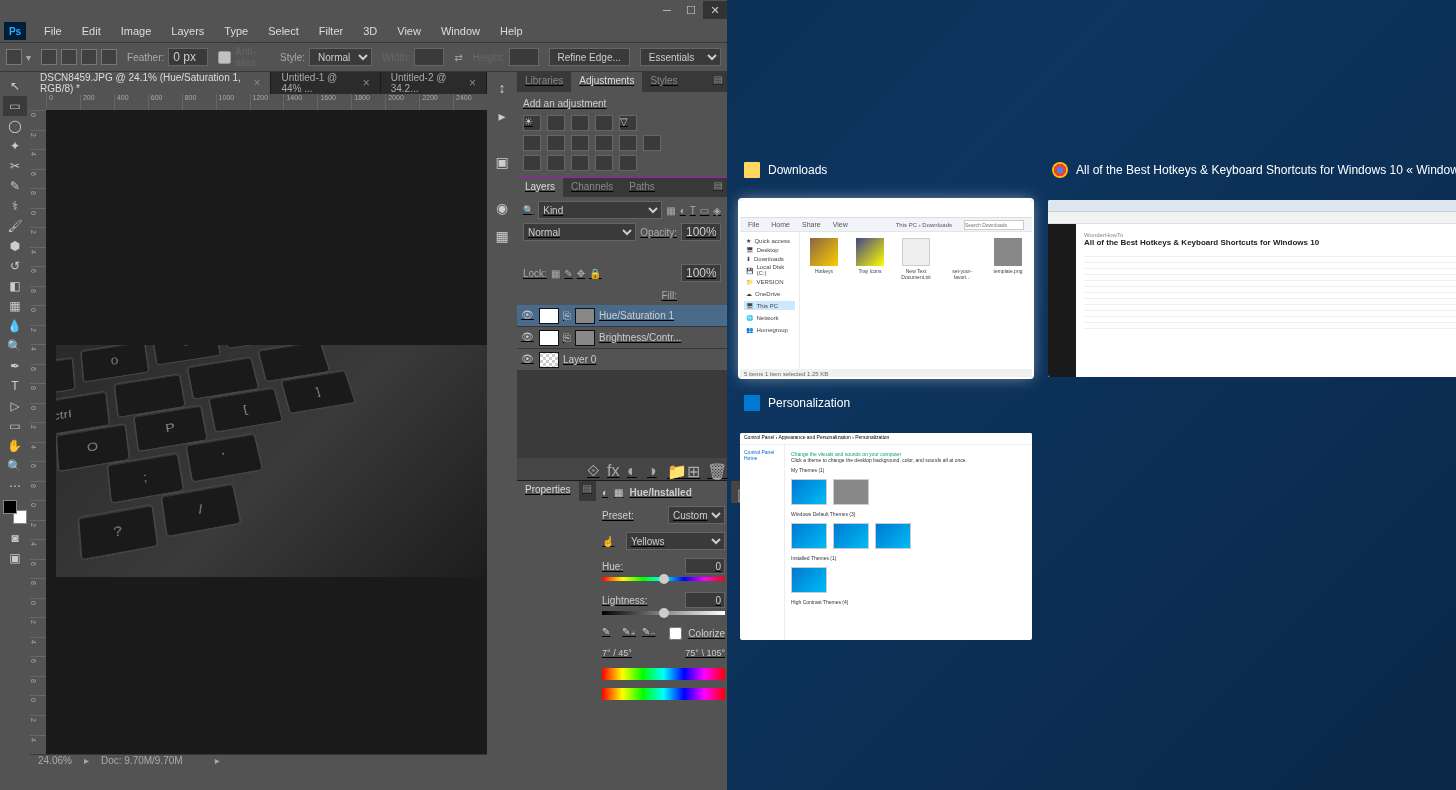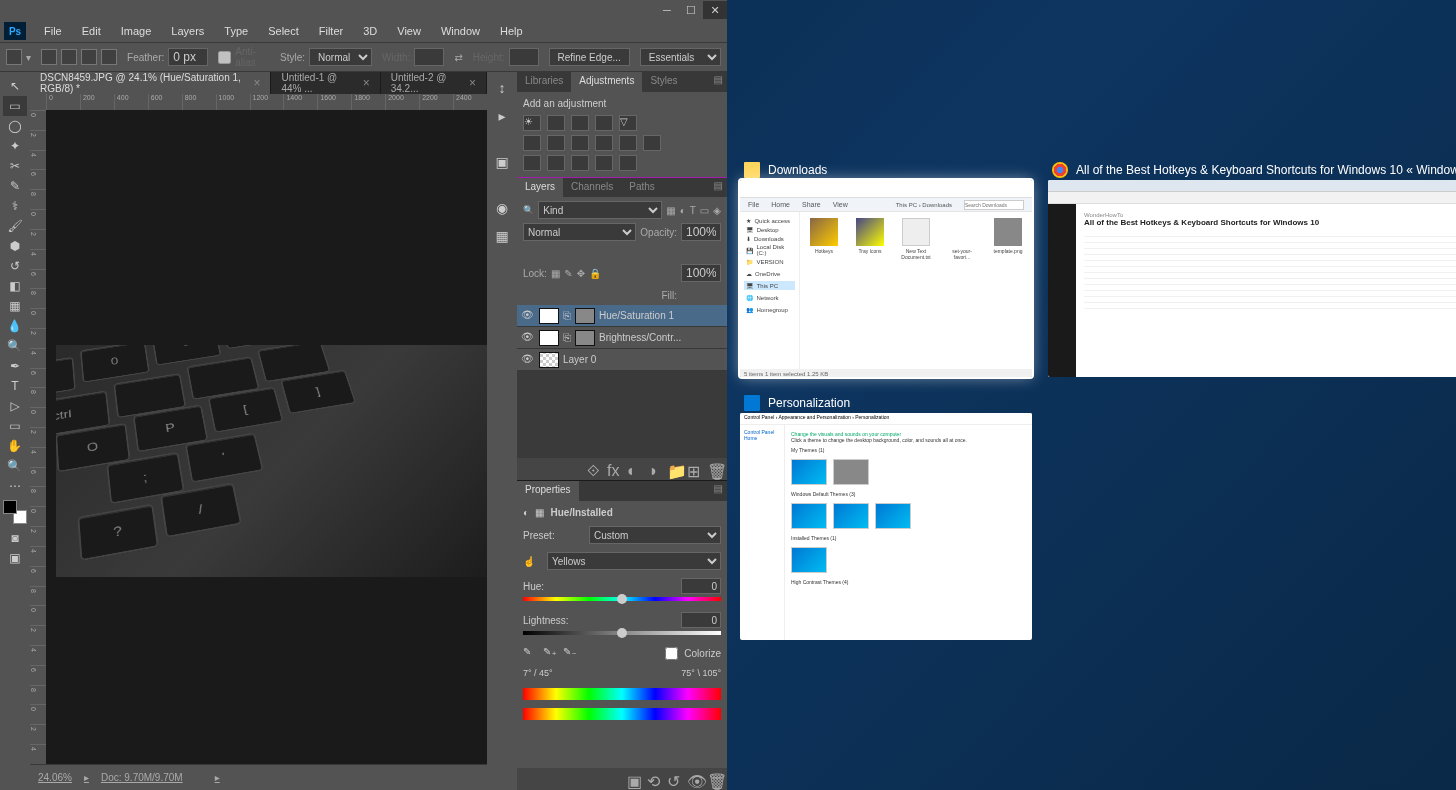--- a/index.html
+++ b/index.html
@@ -34,44 +34,44 @@
 .ps-tab-close { color: #888; font-size: 12px; }
 .ps-ruler-top { height: 16px; background: #535353; display: flex; font-size: 7px; color: #aaa; }
 .ps-ruler-tick { flex: 1; border-left: 1px solid #666; padding-left: 2px; }
 .ps-canvas-row { flex: 1; display: flex; }
 .ps-ruler-left { width: 16px; background: #535353; display: flex; flex-direction: column; font-size: 7px; color: #aaa; }
 .ps-ruler-vtick { flex: 1; border-top: 1px solid #666; padding-top: 2px; writing-mode: vertical-lr; text-align: left; }
 .ps-canvas { flex: 1; background: #1a1a1a; position: relative; overflow: hidden; }
 .ps-image { position: absolute; left: 10px; top: 235px; width: 460px; height: 232px; background: linear-gradient(135deg, #2a2a2a 0%, #3a3a3a 50%, #1a1a1a 100%); overflow: hidden; }
 .ps-keyboard { width: 100%; height: 100%; position: relative; transform: perspective(800px) rotateX(35deg) rotateZ(-12deg) scale(1.6); transform-origin: center; }
 .ps-key { position: absolute; background: #1a1a1a; border: 1px solid #444; border-radius: 3px; color: #888; font-size: 9px; display: flex; align-items: center; justify-content: center; box-shadow: inset 0 1px 0 rgba(255,255,255,0.1); }
-.ps-status { height: 26px; background: #535353; border-top: 1px solid #383838; display: flex; align-items: center; padding: 0 8px; font-size: 10px; color: #aaa; gap: 12px; text-decoration: underline; }
-
-.ps-panels { width: 210px; background: #383838; display: flex; flex-direction: column; }
+.ps-status { height: 36px; background: #535353; border-top: 1px solid #383838; display: flex; align-items: flex-start; padding: 0 8px; font-size: 10px; color: #aaa; gap: 12px; }
+
+.ps-panels { width: 210px; background: #383838; display: flex; flex-direction: column; text-decoration: underline; }
 .ps-panel-tabs { height: 20px; background: #383838; display: flex; font-size: 10px; }
 .ps-panel-tab { padding: 3px 8px; color: #888; cursor: pointer; }
 .ps-panel-tab.active { color: #ddd; background: #535353; }
 .ps-panel-body { background: #535353; padding: 6px; font-size: 10px; color: #ccc; }
 .ps-adj-title { font-size: 10px; color: #ccc; margin-bottom: 6px; }
 .ps-adj-icons { display: flex; flex-wrap: wrap; gap: 6px; }
 .ps-adj-icon { width: 18px; height: 16px; background: #3a3a3a; border: 1px solid #666; cursor: pointer; }
 
 .ps-layers { flex: 1; display: flex; flex-direction: column; background: #535353; }
 .ps-layer-controls { padding: 4px 6px; display: flex; flex-direction: column; gap: 4px; font-size: 10px; color: #aaa; }
 .ps-layer-row { display: flex; align-items: center; gap: 4px; }
 .ps-layer-select { flex: 1; background: #3a3a3a; border: 1px solid #666; color: #ccc; font-size: 10px; height: 18px; }
 .ps-layer-list { flex: 1; background: #3a3a3a; overflow: auto; }
 .ps-layer-item { height: 22px; background: #535353; border-bottom: 1px solid #383838; display: flex; align-items: center; padding: 0 4px; font-size: 10px; color: #ccc; gap: 4px; cursor: pointer; }
 .ps-layer-item.active { background: #4a6a8a; }
 .ps-layer-eye { width: 14px; height: 14px; color: #ccc; }
 .ps-layer-thumb { width: 20px; height: 16px; background: #888; border: 1px solid #111; }
 .ps-layer-toolbar { height: 22px; background: #454545; display: flex; align-items: center; justify-content: flex-end; gap: 6px; padding: 0 6px; }
 .ps-lt-icon { width: 14px; height: 14px; color: #aaa; cursor: pointer; }
 
-.ps-properties { height: 310px; background: #535353; border-top: 1px solid #1a1a1a; display: flex; flex-direction: column; }
+.ps-properties { height: 310px; background: #535353; border-top: 1px solid #1a1a1a; display: flex; flex-direction: row; }
 .ps-prop-body { flex: 1; padding: 6px; font-size: 10px; color: #ccc; display: flex; flex-direction: column; gap: 8px; }
 .ps-prop-title { display: flex; align-items: center; gap: 6px; }
 .ps-prop-row { display: flex; align-items: center; gap: 6px; }
 .ps-prop-label { width: 60px; }
 .ps-prop-input { width: 40px; background: #3a3a3a; border: 1px solid #666; color: #ccc; font-size: 10px; height: 16px; text-align: right; padding-right: 3px; }
 .ps-slider { width: 100%; height: 10px; position: relative; }
 .ps-slider-track { width: 100%; height: 4px; position: absolute; top: 3px; }
 .ps-slider-hue { background: linear-gradient(90deg, red, yellow, lime, cyan, blue, magenta, red); }
 .ps-slider-sat { background: linear-gradient(90deg, #666, #f00); }
 .ps-slider-light { background: linear-gradient(90deg, #000, #888, #fff); }
@@ -79,21 +79,21 @@
 .ps-dropper { display: flex; gap: 6px; }
 .ps-dropper-icon { width: 14px; height: 14px; color: #ccc; }
 .ps-hue-bar { width: 100%; height: 12px; background: linear-gradient(90deg, red, yellow, lime, cyan, blue, magenta, red); position: relative; margin-top: 2px; }
 
 
 .ps-midstrip { width: 30px; background: #535353; display: flex; flex-direction: column; align-items: center; padding-top: 6px; gap: 8px; }
 .ps-midstrip-icon { width: 20px; height: 20px; color: #ccc; display: flex; align-items: center; justify-content: center; font-size: 14px; }
 
 
 .taskview { position: absolute; left: 740px; top: 160px; width: 705px; height: 480px; display: grid; grid-template-columns: 1fr 1fr; gap: 16px; }
-.tv-window { display: flex; flex-direction: column; }
+.tv-window { display: flex; flex-direction: column; gap: 20px; }
 .tv-header { height: 20px; display: flex; align-items: center; gap: 8px; padding: 0 4px; }
 .tv-icon { width: 16px; height: 16px; }
 .tv-title { color: #fff; font-size: 12px; white-space: nowrap; overflow: hidden; text-overflow: ellipsis; }
 .tv-thumb { flex: 1; background: #fff; border-radius: 2px; overflow: hidden; position: relative; }
 .tv-thumb.selected { outline: 2px solid #fff; box-shadow: 0 0 15px rgba(255,255,255,0.5); }
 
 
 .dl-chrome { height: 18px; background: #fff; border-bottom: 1px solid #ddd; }
 .dl-ribbon { height: 14px; background: #f0f4f8; border-bottom: 1px solid #e5e5e5; display: flex; align-items: center; font-size: 7px; color: #555; padding: 0 8px; gap: 12px; }
 .dl-body { display: flex; height: calc(100% - 40px); }

